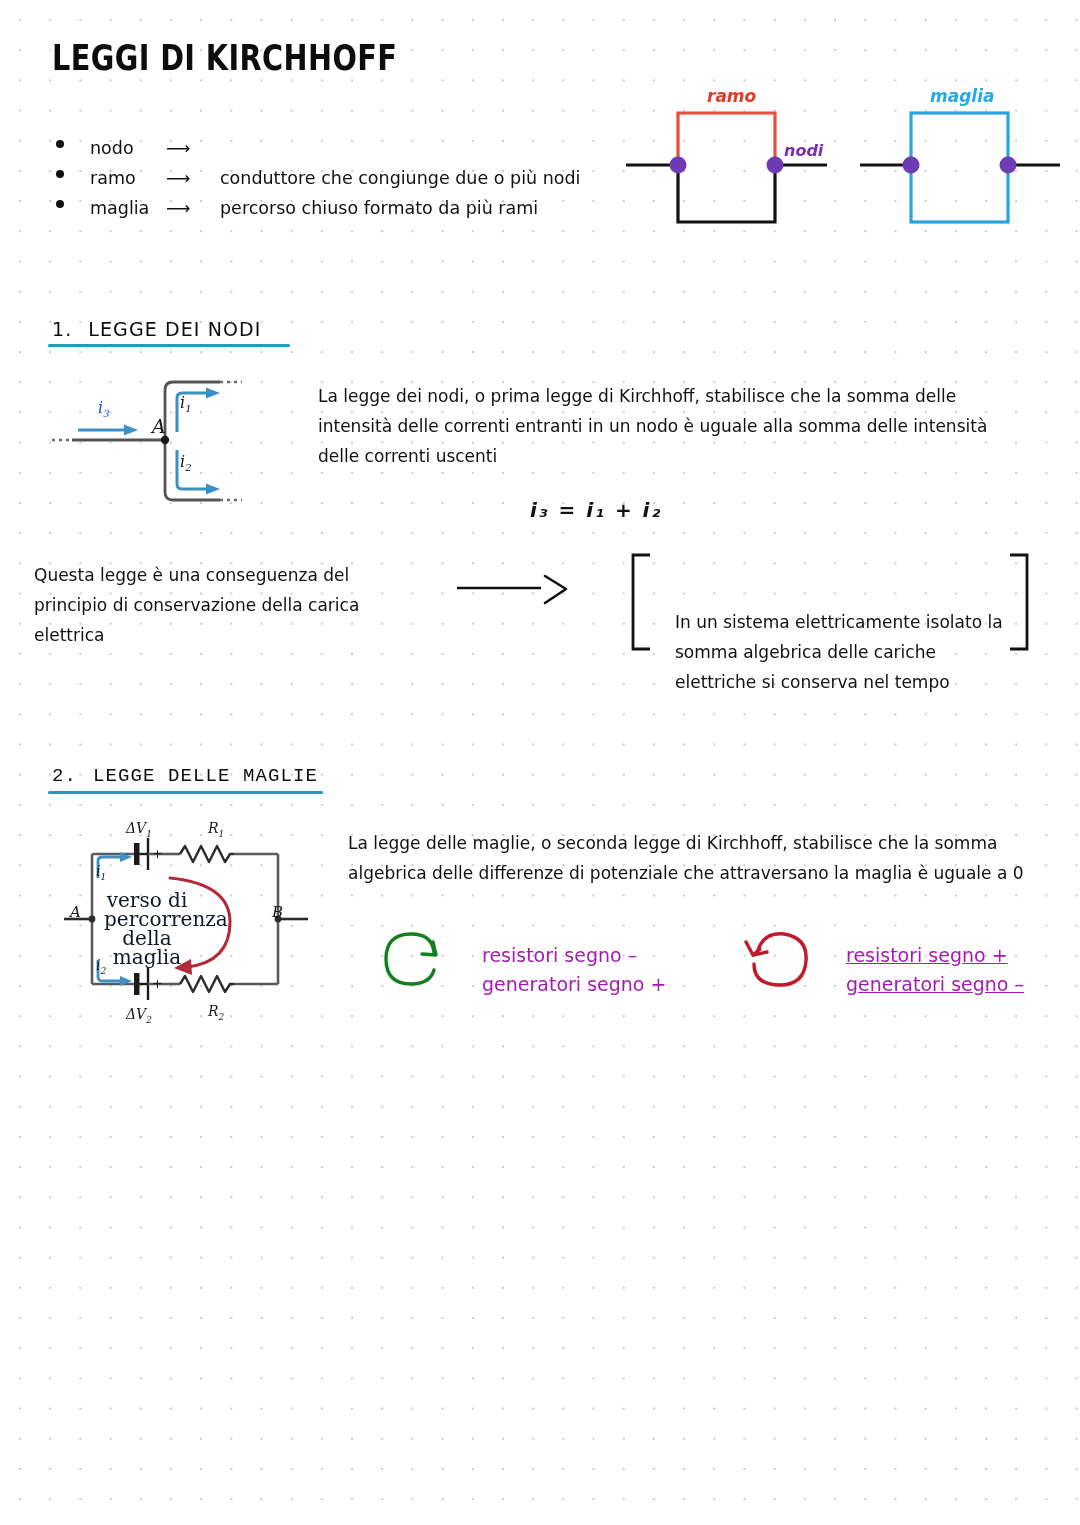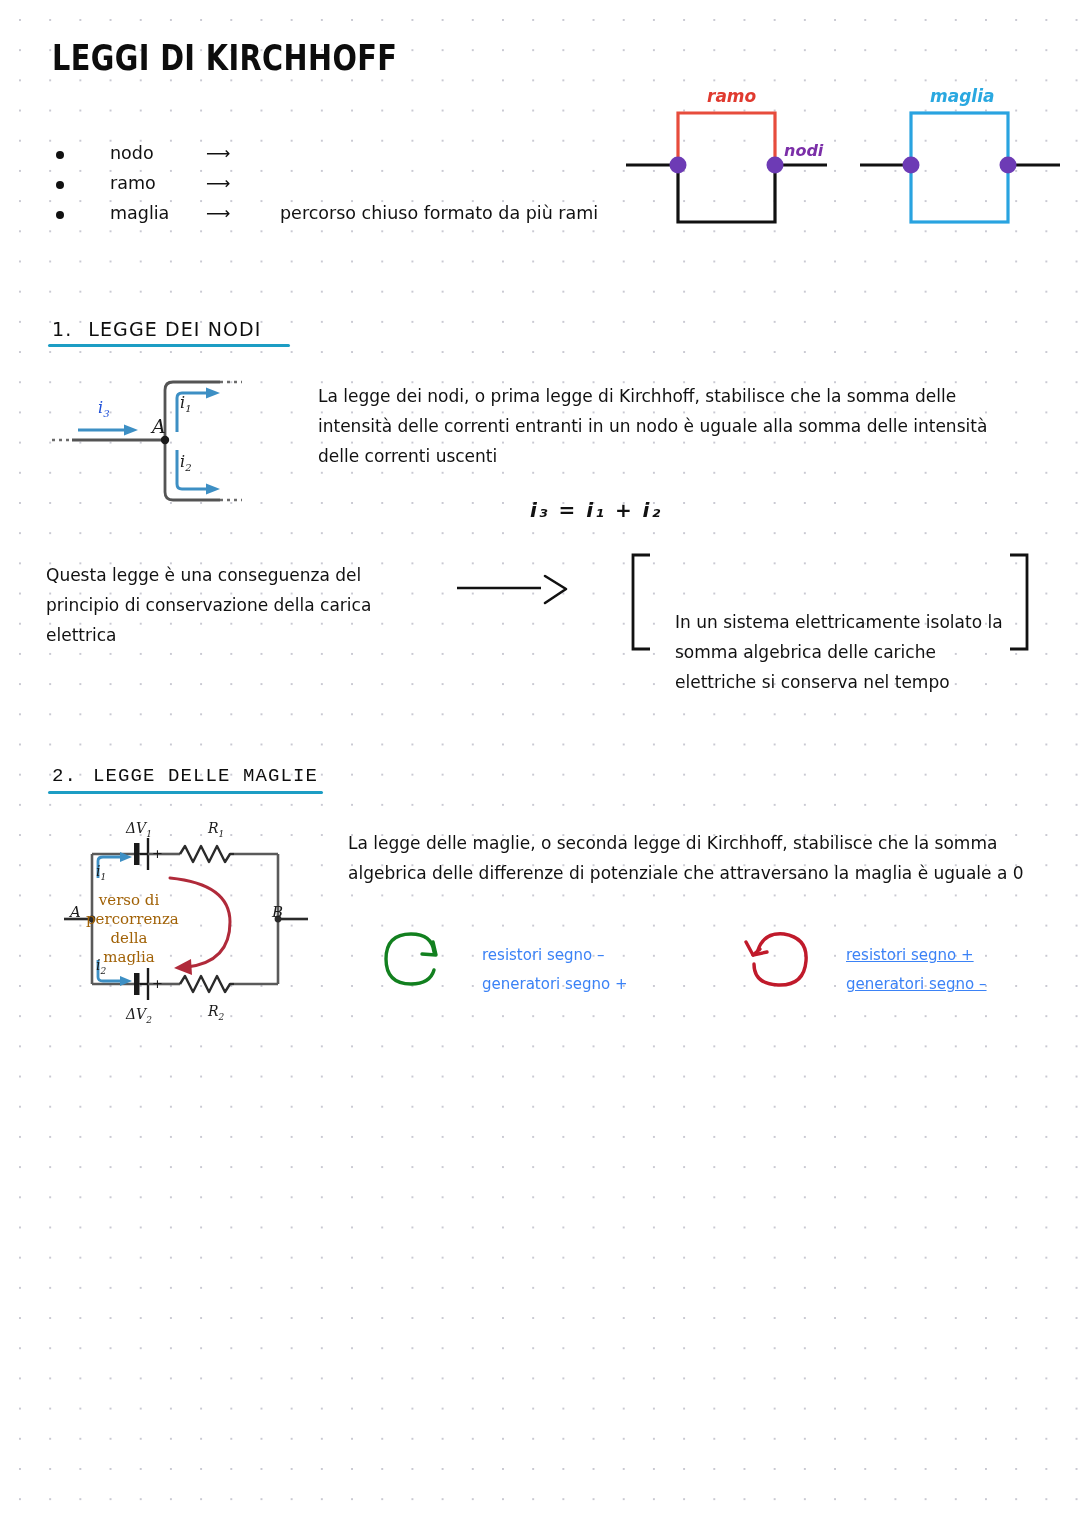--- a/index.html
+++ b/index.html
@@ -52,26 +52,25 @@
   }
 
   
   #bullets {
     left: 56px;
     top: 133px;
     width: 560px;
   }
   .bullet-row {
     display: flex;
-    align-items: flex-end;
+    align-items: center;
     height: 30px;
     font-size: 17.5px;
     color: #111;
     font-family: "DejaVu Sans", sans-serif;
-    gap: 20px;
   }
   .bullet-dot {
     width: 8px; height: 8px;
     border-radius: 50%;
     background: #111;
     margin-right: 26px;
     position: relative;
     top: -4px;
     flex: 0 0 auto;
   }
@@ -123,42 +122,43 @@
 
   
   .bracket-text {
     font-size: 17px;
     line-height: 30px;
     color: #111;
   }
 
   
   .legend-text {
-    font-size: 15px;
+    font-size: 19px;
     line-height: 29px;
-    color: #3b82f6;
+    color: #a21caf;
   }
 </style>
 </head>
 <body>
 
 <div id="page"></div>
 
 <div class="abs" id="title">LEGGI DI KIRCHHOFF</div>
 
 <div class="abs" id="bullets">
   <div class="bullet-row">
     <span class="bullet-dot"></span>
     <span class="bullet-term">nodo</span>
     <span class="bullet-arrow">⟶</span>
   </div>
   <div class="bullet-row">
     <span class="bullet-dot"></span>
     <span class="bullet-term">ramo</span>
     <span class="bullet-arrow">⟶</span>
+    <span class="bullet-def">conduttore che congiunge due o più nodi</span>
   </div>
   <div class="bullet-row">
     <span class="bullet-dot"></span>
     <span class="bullet-term">maglia</span>
     <span class="bullet-arrow">⟶</span>
     <span class="bullet-def">percorso chiuso formato da più rami</span>
   </div>
 </div>
 
 <svg class="layer" width="1080" height="1525" viewBox="0 0 1080 1525" style="pointer-events:none;">
@@ -234,21 +234,21 @@
   <span>i<sub style="font-size:10px;">1</sub></span>
 </div>
 <div class="abs" style="left:180px; top:452px; font-family:'DejaVu Serif', serif; font-style:italic; font-size:16px; color:#1a1a1a;">
   <span>i<sub style="font-size:10px;">2</sub></span>
 </div>
 
 <div class="abs body-text" style="left:318px; top:381px; width:712px;">La legge dei nodi, o prima legge di Kirchhoff, stabilisce che la somma delle intensità delle correnti entranti in un nodo è uguale alla somma delle intensità delle correnti uscenti</div>
 
 <div class="abs hand" style="left:530px; top:498px; font-size:20px; color:#111; letter-spacing:2px;">i₃ =  i₁ + i₂</div>
 
-<div class="abs body-text" style="left:46px; top:560px; width:350px;">Questa legge è una conseguenza del principio di conservazione della carica elettrica</div>
+<div class="abs body-text" style="left:34px; top:560px; width:350px;">Questa legge è una conseguenza del principio di conservazione della carica elettrica</div>
 
 <svg class="abs" style="left:455px; top:572px;" width="120" height="40" viewBox="0 0 120 40">
   <line x1="2" y1="16" x2="86" y2="16" stroke="#111" stroke-width="2.6"></line>
   <polyline points="90,4 111,17 90,31" fill="none" stroke="#111" stroke-width="2.6" stroke-linecap="round" stroke-linejoin="round"></polyline>
 </svg>
 
 <svg class="abs" style="left:628px; top:552px;" width="26" height="100" viewBox="0 0 26 100">
   <polyline points="22,3 5,3 5,97 22,97" fill="none" stroke="#111" stroke-width="2.8"></polyline>
 </svg>
 <svg class="abs" style="left:1006px; top:552px;" width="26" height="100" viewBox="0 0 26 100">
@@ -333,21 +333,21 @@
 <div class="abs" style="left:96px; top:957px; font-family:'DejaVu Serif', serif; font-style:italic; font-size:14px; color:#1a1a1a;">
   i<sub style="font-size:9px;">2</sub>
 </div>
 <div class="abs" style="left:70px; top:903px; font-family:'DejaVu Serif', serif; font-style:italic; font-size:15px; color:#1a1a1a;">A</div>
 <div class="abs" style="left:272px; top:903px; font-family:'DejaVu Serif', serif; font-style:italic; font-size:15px; color:#1a1a1a;">B</div>
 <div class="abs" style="left:133px; top:846px; font-size:13px; color:#1a1a1a;">−</div>
 <div class="abs" style="left:152px; top:846px; font-size:13px; color:#1a1a1a;">+</div>
 <div class="abs" style="left:133px; top:976px; font-size:13px; color:#1a1a1a;">−</div>
 <div class="abs" style="left:152px; top:976px; font-size:13px; color:#1a1a1a;">+</div>
 
-<div class="abs" style="left:86px; top:891px; width:86px; text-align:center; font-family:'DejaVu Serif', serif; font-size:15px; line-height:19px; color:#a16207;">verso di percorrenza della maglia</div>
+<div class="abs" style="left:104px; top:891px; width:86px; text-align:center; font-family:'DejaVu Serif', serif; font-size:20px; line-height:19px; color:#0f172a;">verso di percorrenza della maglia</div>
 
 <div class="abs body-text" style="left:348px; top:828px; width:690px;">La legge delle maglie, o seconda legge di Kirchhoff, stabilisce che la somma algebrica delle differenze di potenziale che attraversano la maglia è uguale a 0</div>
 
 <svg class="abs" style="left:376px; top:928px;" width="80" height="62" viewBox="0 0 80 62">
   <path d="M58,24 Q56,6 35,6 Q10,6 10,31 Q10,56 35,56 Q54,56 58,42" fill="none" stroke="#12801f" stroke-width="3.4" stroke-linecap="round"></path>
   <polyline points="46,26 60,27 57,14" fill="none" stroke="#12801f" stroke-width="3.4" stroke-linecap="round" stroke-linejoin="round"></polyline>
 </svg>
 <div class="abs legend-text" style="left:482px; top:941px;">
   <div>resistori segno –</div>
   <div>generatori segno +</div>

